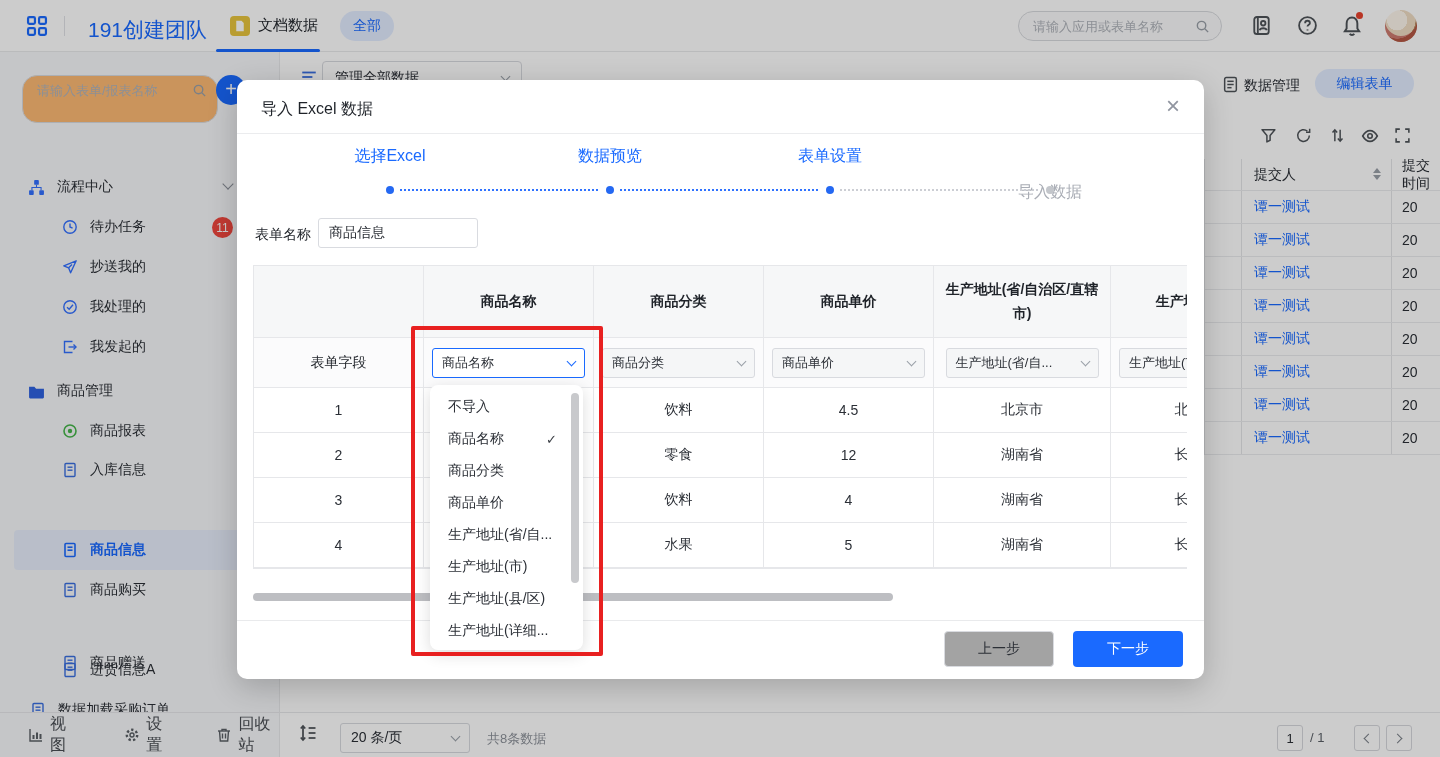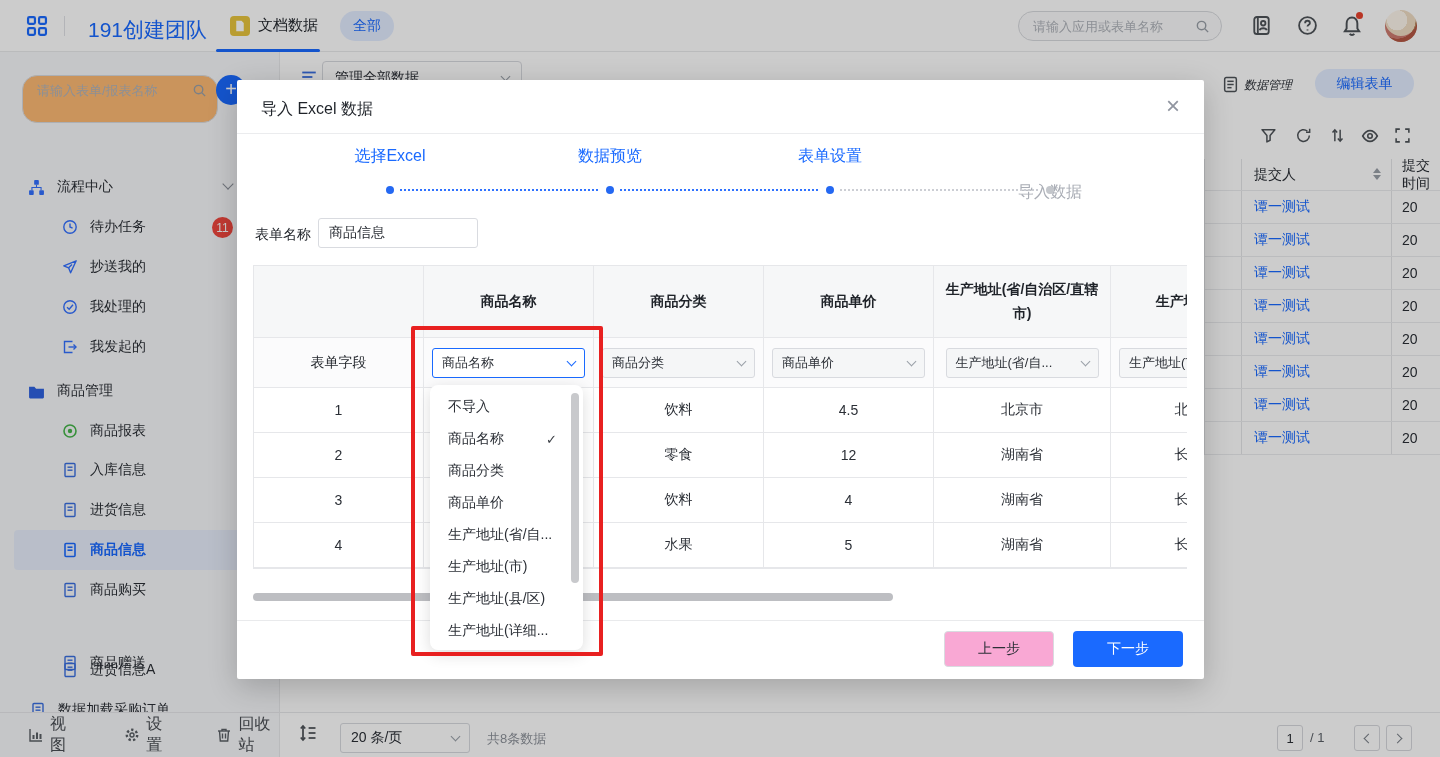--- a/index.html
+++ b/index.html
@@ -41,21 +41,21 @@
   .sb-chev { position:absolute; left:224px; top:18px; width:8px; height:8px; border-right:1.6px solid #8a8f99; border-bottom:1.6px solid #8a8f99; transform:rotate(45deg); }
   .sb-footer { position:absolute; left:0; top:660px; width:279px; height:45px; border-top:1px solid #e6e7ea; background:#f7f8fa; display:flex; align-items:center; }
   .sbf-item { display:flex; align-items:center; font-size:16px; color:#4a4e54; }
   .sbf-item .ic { margin-right:6px; color:#5b6066; }
 
   
   .main { position:absolute; left:280px; top:52px; width:1160px; height:660px; background:#fff; z-index:1; }
   .mg-ico { position:absolute; left:20px; top:16px; color:#3a6fe0; }
   .mg-select { position:absolute; left:42px; top:9px; width:200px; height:34px; border:1px solid #d8dadf; border-radius:4px; background:#fff; display:flex; align-items:center; padding:0 12px; font-size:14px; color:#2b2f36; }
   .dm-ico { position:absolute; left:942px; top:24px; color:#4e5358; }
-  .dm-label { position:absolute; left:964px; top:25px; font-size:12px; color:#2b2f36;font-style:italic; }
+  .dm-label { position:absolute; left:964px; top:25px; font-size:14px; color:#2b2f36; }
   .pill-edit { position:absolute; left:1035px; top:17px; width:99px; height:29px; border-radius:15px; background:#e3edff; color:#1a6aff; font-size:14px; display:flex; align-items:center; justify-content:center; }
   .tbicon { position:absolute; top:75px; color:#4e5358; }
   .bgtable { position:absolute; left:924px; top:107px; width:236px; border-left:1px solid #e4e5e8; overflow:hidden; }
   .bgrow, .bghead { display:flex; border-bottom:1px solid #eaebee; height:33px; align-items:center; font-size:14px; }
   .bghead { height:32px; color:#2b2f36; font-weight:500; }
   .bg-c0 { width:37px; height:100%; border-right:1px solid #e4e5e8; }
   .bg-c1 { width:150px; height:100%; border-right:1px solid #e4e5e8; display:flex; align-items:center; padding-left:12px; position:relative; }
   .bg-c2 { flex:1; height:100%; display:flex; align-items:center; padding-left:10px; }
   .bgrow .bg-c1 { color:#1a6aff; }
   .sortpair { position:absolute; right:10px; top:9px; }
@@ -72,21 +72,21 @@
   .pg-slash { position:absolute; left:1030px; top:17px; font-size:13px; color:#5a5f66; }
   .pgbox .nav { width:7px; height:7px; border-left:1.6px solid #7a7f87; border-bottom:1.6px solid #7a7f87; }
   .pgbox .prev { transform:rotate(45deg); margin-left:3px; }
   .pgbox .next { transform:rotate(225deg); margin-right:3px; }
 
   .chev { width:7px; height:7px; border-right:1.5px solid #9aa0a8; border-bottom:1.5px solid #9aa0a8; transform:rotate(45deg); margin-left:auto; margin-bottom:3px; }
   .chev.blue { border-color:#1a6aff; }
 
   
   .overlay { position:absolute; left:0; top:0; width:1440px; height:757px; background:rgba(0,0,0,.2); z-index:5; }
-  .modal { position:absolute; left:237px; top:80px; width:967px; height:599px; background:#fff; border-radius:2px; box-shadow:0 8px 30px rgba(0,0,0,.2); z-index:10; }
+  .modal { position:absolute; left:237px; top:80px; width:967px; height:599px; background:#fff; border-radius:10px; box-shadow:0 8px 30px rgba(0,0,0,.2); z-index:10; }
   .m-title { position:absolute; left:24px; top:19px; font-size:16px; font-weight:500; color:#1f2329; }
   .m-close { position:absolute; right:24px; top:12px; font-size:24px; color:#9095a0; line-height:28px; }
   .m-hdiv { position:absolute; left:0; top:53px; width:967px; height:1px; background:#ebecee; }
   .steps { position:absolute; left:43px; top:66px; width:880px; height:60px; }
   .steplabels { display:flex; }
   .step { width:220px; text-align:center; font-size:16px; }
   .step.done, .step.active { color:#1a6aff; font-weight:500; }
   .step.pending { color:#a9adb5;margin-top:36px; }
   .stepdot { position:absolute; top:40px; width:8px; height:8px; border-radius:50%; background:#2468f2; }
   .stepdot.gray { background:#c3c6cb; }
@@ -101,21 +101,21 @@
   .mc { border-right:1px solid #e6e7ea; border-bottom:1px solid #e6e7ea; display:flex; align-items:center; justify-content:center; font-size:14px; text-align:center; }
   .c0,.c1,.c2,.c3,.c5 { width:170px; } .c4 { width:177px; padding:0 4px; }
   .mhead .mc { height:72px; background:#f6f7f8; font-weight:bold; color:#1f2329; line-height:1.7; }
   .mfield .mc { height:50px; background:#fbfbfc; color:#1f2329; }
   .mdata .mc { height:45px; background:#fff; color:#2b2f36; }
   .msel { width:153px; height:30px; border:1px solid #d8dadf; border-radius:3px; background:#f5f6f7; display:flex; align-items:center; padding:0 9px; font-size:13px; color:#2b2f36; white-space:nowrap; overflow:hidden; }
   .msel.on { background:#fff; border-color:#1a6aff; }
   .hthumb { position:absolute; left:16px; top:513px; width:640px; height:8px; border-radius:4px; background:#bdbec2; }
   .m-footer { position:absolute; left:0; top:540px; width:967px; height:59px; border-top:1px solid #e9eaec; }
   .btn { position:absolute; top:10px; width:110px; height:36px; border-radius:4px; font-size:14px; display:flex; align-items:center; justify-content:center; }
-  .btn.ghost { left:707px; background:#f9a8d4; border:1px solid #d9dbe0; color:#2b2f36;text-align:center; }
+  .btn.ghost { left:707px; background:#a3a3a3; border:1px solid #d9dbe0; color:#2b2f36;text-align:center; }
   .btn.primary { left:836px; background:#1a6aff; border:0; color:#fff; }
 
   
   .dd-panel { position:absolute; left:430px; top:385px; width:153px; height:265px; background:#fff; border-radius:8px; box-shadow:0 4px 16px rgba(0,0,0,.14); z-index:20; padding-top:6px; overflow:hidden; }
   .dd-item { height:32px; display:flex; align-items:center; padding:0 26px 0 18px; font-size:14px; color:#2b2f36; white-space:nowrap; }
   .dd-check { margin-left:auto; color:#3c4046; font-size:13px; }
   .dd-scroll { position:absolute; right:4px; top:8px; width:8px; height:190px; border-radius:4px; background:#c8c9cc; }
 
   .red-rect { position:absolute; left:411px; top:326px; width:192px; height:330px; border:4px solid #e82020; border-radius:2px; z-index:30; pointer-events:none; }
 </style>
@@ -260,30 +260,20 @@
   </div>
   <div class="sitem lv-sub" style="top:398px">
     <span class="ic">
         <svg width="16" height="16" viewBox="0 0 16 16" fill="none" stroke="#3a6fe0" stroke-width="1.4">
           <rect x="3" y="1.5" width="10" height="13" rx="1"></rect>
           <line x1="5.5" y1="5.2" x2="10.5" y2="5.2"></line>
           <line x1="5.5" y1="8.2" x2="10.5" y2="8.2"></line>
         </svg>
       </span>
     <span>入库信息</span>
-  </div>
-  <div class="sitem lv-sub" style="top:438px">
-    <span class="ic">
-        <svg width="16" height="16" viewBox="0 0 16 16" fill="none" stroke="#3a6fe0" stroke-width="1.4">
-          <rect x="3" y="1.5" width="10" height="13" rx="1"></rect>
-          <line x1="5.5" y1="5.2" x2="10.5" y2="5.2"></line>
-          <line x1="5.5" y1="8.2" x2="10.5" y2="8.2"></line>
-        </svg>
-      </span>
-    <span>进货信息</span>
   </div>
 
   <div class="active-bg" style="top:478px"></div>
   <div class="sitem lv-sub active-item" style="top:478px">
     <span class="ic">
         <svg width="16" height="16" viewBox="0 0 16 16" fill="none" stroke="#1a6aff" stroke-width="1.6">
           <rect x="3" y="1.5" width="10" height="13" rx="1"></rect>
           <line x1="5.5" y1="5.2" x2="10.5" y2="5.2"></line>
           <line x1="5.5" y1="8.2" x2="10.5" y2="8.2"></line>
         </svg>

